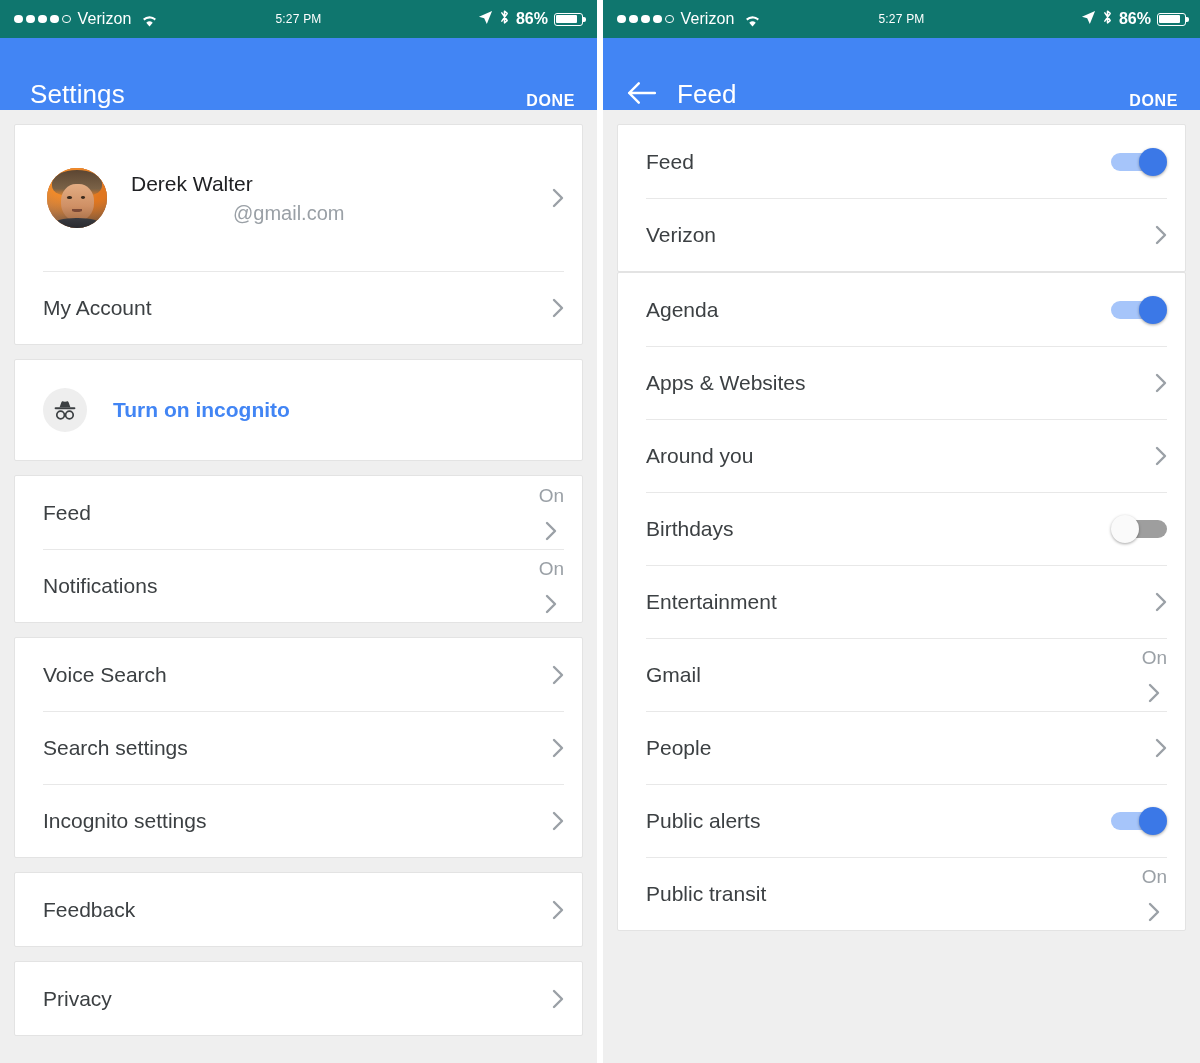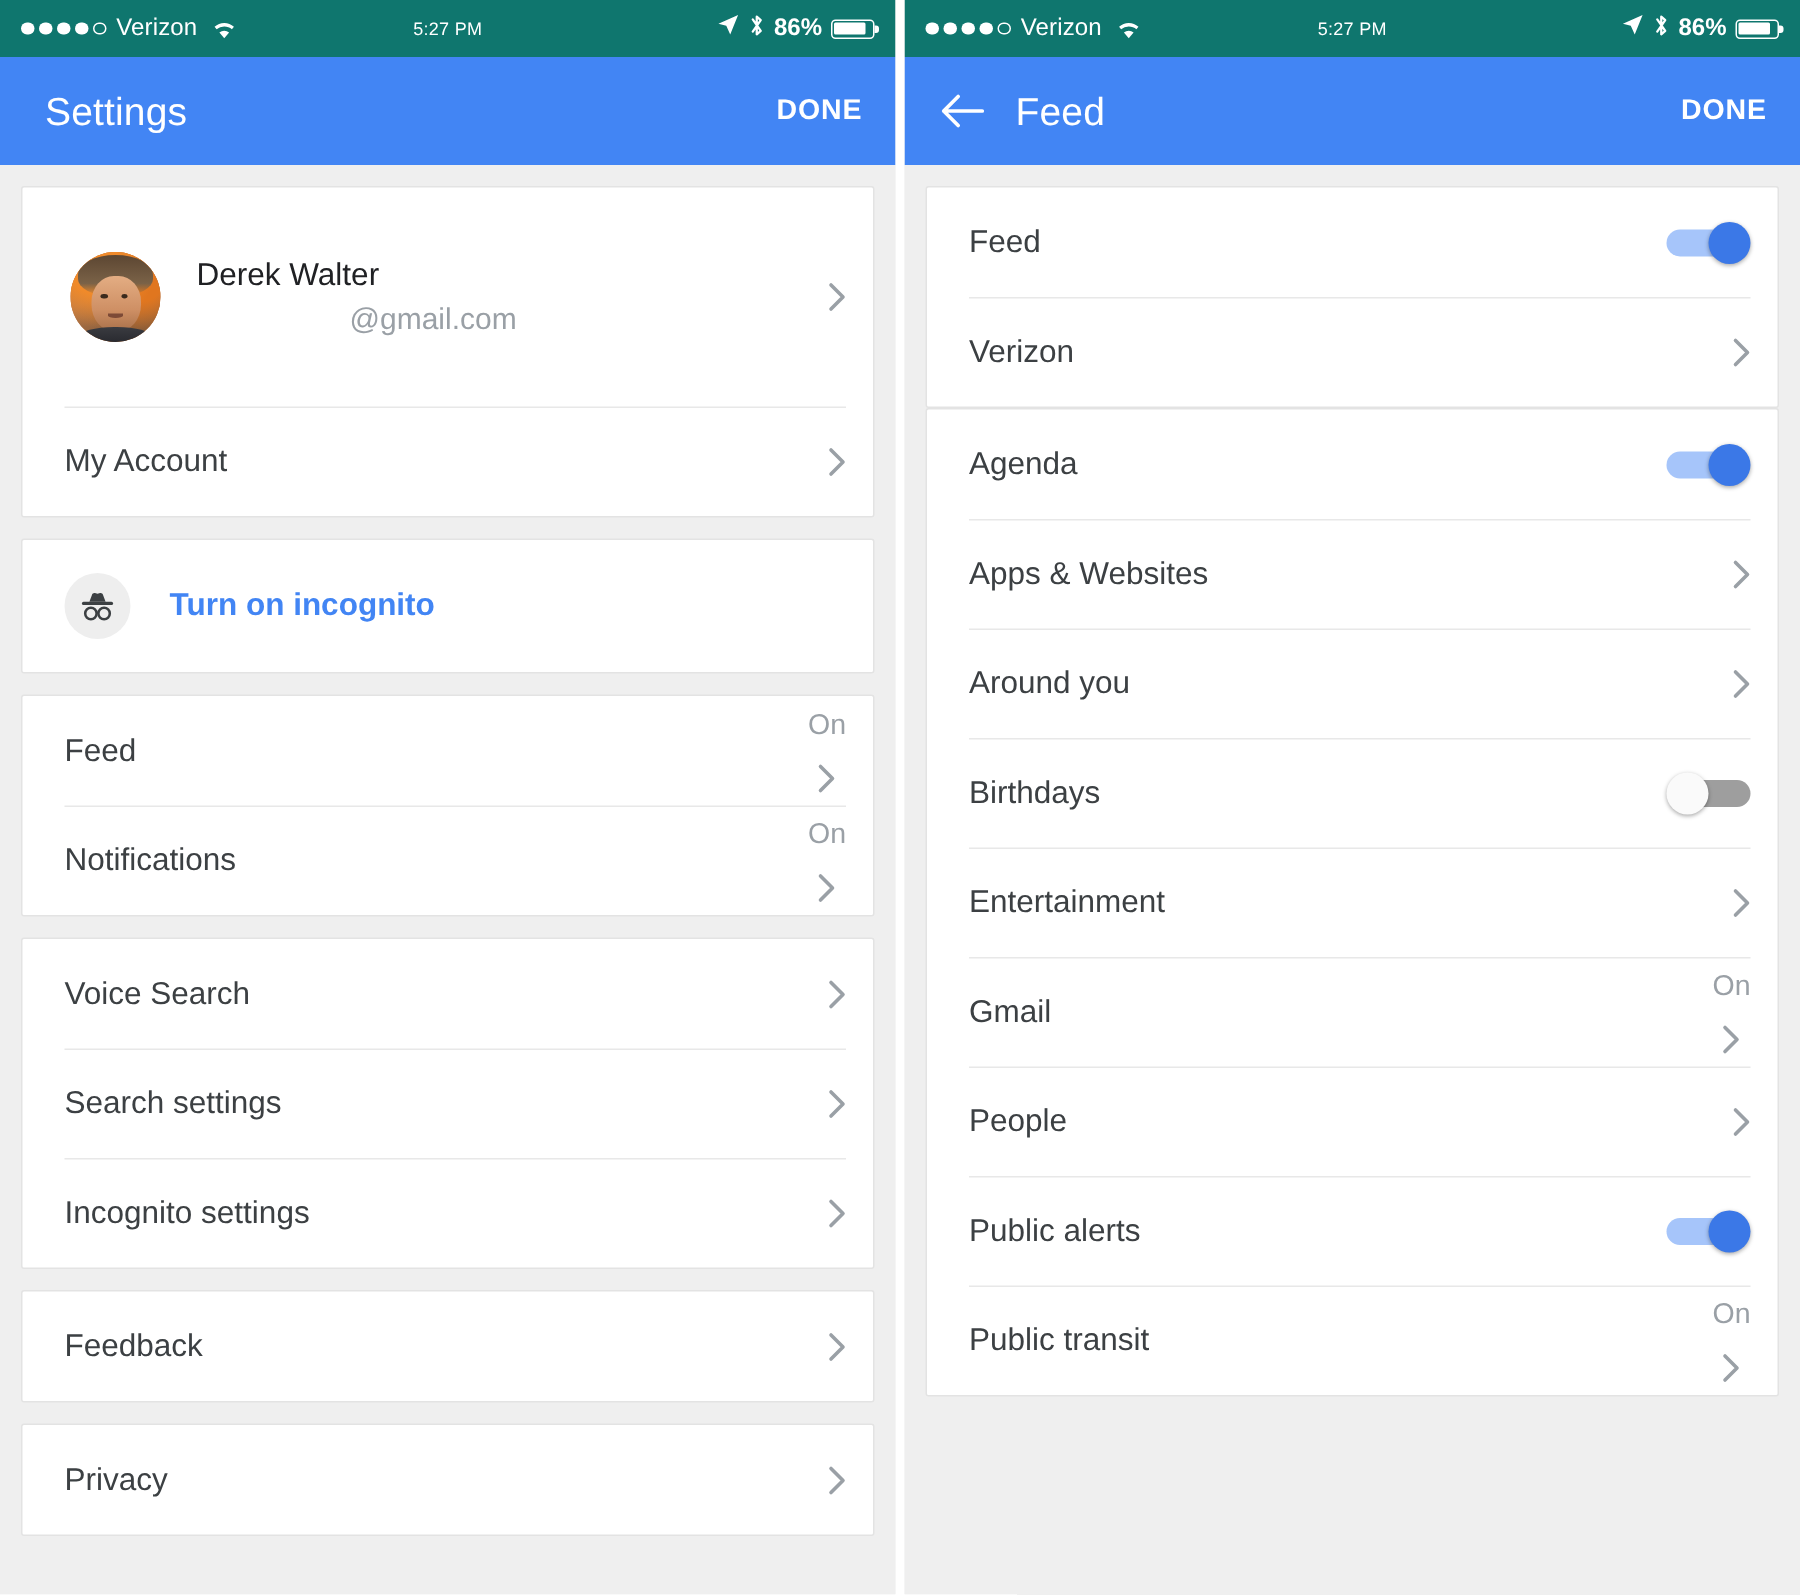--- a/index.html
+++ b/index.html
@@ -49,28 +49,28 @@
   .battery::after {
     content:""; position:absolute; right:-4px; top:3.6px;
     width:2.6px; height:5px; background:#fff; border-radius:0 2px 2px 0;
   }
   .battery i { display:block; height:100%; background:#fff; border-radius:1px; }
 
   
   .appbar {
     height: 72px; flex: none;
     background: #4285f4; color:#fff;
-    display:flex; align-items:center;
+    display:flex; align-items:flex-end;
     padding: 0 22px;
   }
   .appbar .back { width:34px; height:34px; flex:none; margin-right: 18px; display:flex; align-items:center; justify-content:center; }
   .appbar .title { font-size: 26px; font-weight: 500; letter-spacing: .1px; }
   .appbar .title.plain { margin-left: 8px; }
   .appbar .done {
-    margin-left:auto; font-size: 19px; font-weight: bold; letter-spacing: .6px;
+    margin-left:auto; font-size: 16px; font-weight: bold; letter-spacing: .6px;
   }
 
   
   .body {
     flex: 1 1 auto; background:#efefef; overflow:hidden;
     padding: 0 0 0 0;
   }
   .card {
     background:#fff;
     margin: 14px 14px 0 14px;
@@ -117,21 +117,21 @@
   .avatar .mouth { position:absolute; left:42%; top:68%; width:17%; height:5%;
     background:#7d4a36; border-radius: 0 0 50% 50%; }
   .avatar .shoulder { position:absolute; left:10%; bottom:-6%; width:80%; height:22%;
     background: linear-gradient(180deg,#3a3b40,#23242a); border-radius: 48% 48% 0 0; }
 
   .pname { font-size: 21px; color:#202124; }
   .pmail { font-size: 20px; color:#9aa0a6; margin-top: 6px; margin-left: 102px; }
   .pcol { display:flex; flex-direction:column; }
 
   
-  .incog-row { height: 88px; padding-left: 28px; }
+  .incog-row { height: 100px; padding-left: 28px; }
   .incog-circle {
     width: 44px; height: 44px; border-radius:50%; background:#eeeeee;
     display:flex; align-items:center; justify-content:center; flex:none;
     margin-right: 26px;
   }
   .incog-label { font-size: 21px; color:#4285f4; font-weight: 600; }
 
   
   .sec-head {
     font-size: 21px; color:#5f6368;

